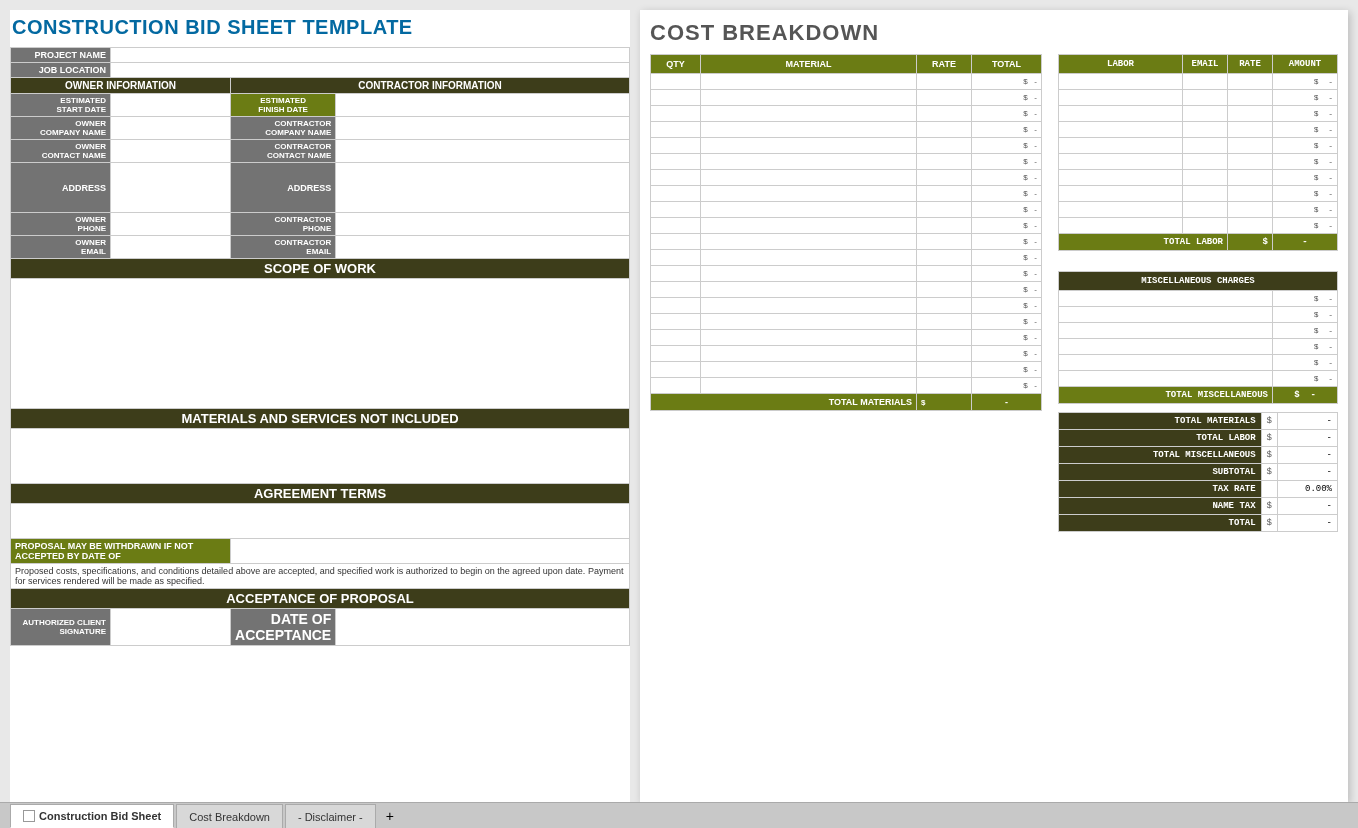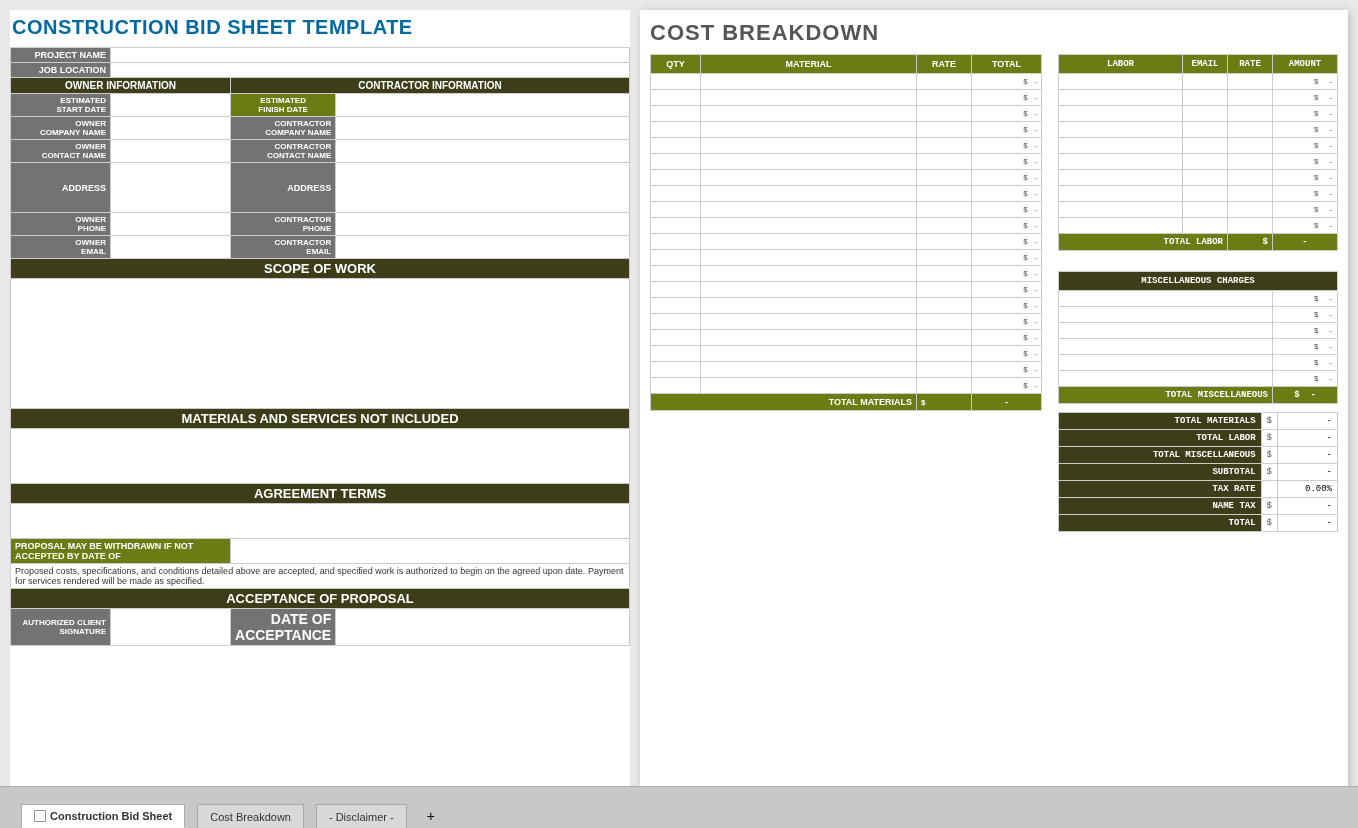--- a/index.html
+++ b/index.html
@@ -220,26 +220,26 @@
       background: #3d3d1a;
       color: white;
       font-weight: bold;
       text-align: center;
       font-size: 9px;
       padding: 4px;
     }
 
     
     .tabs-bar {
-      height: 42px;
+      height: 26px;
       background: #c8c8c8;
       display: flex;
       align-items: flex-end;
-      padding-left: 21px;
-      gap: 12px;
+      padding-left: 10px;
+      gap: 2px;
       border-top: 1px solid #aaa;
     }
 
     .tab {
       padding: 4px 12px;
       font-size: 11px;
       cursor: pointer;
       border: 1px solid #aaa;
       border-bottom: none;
       background: #d8d8d8;

